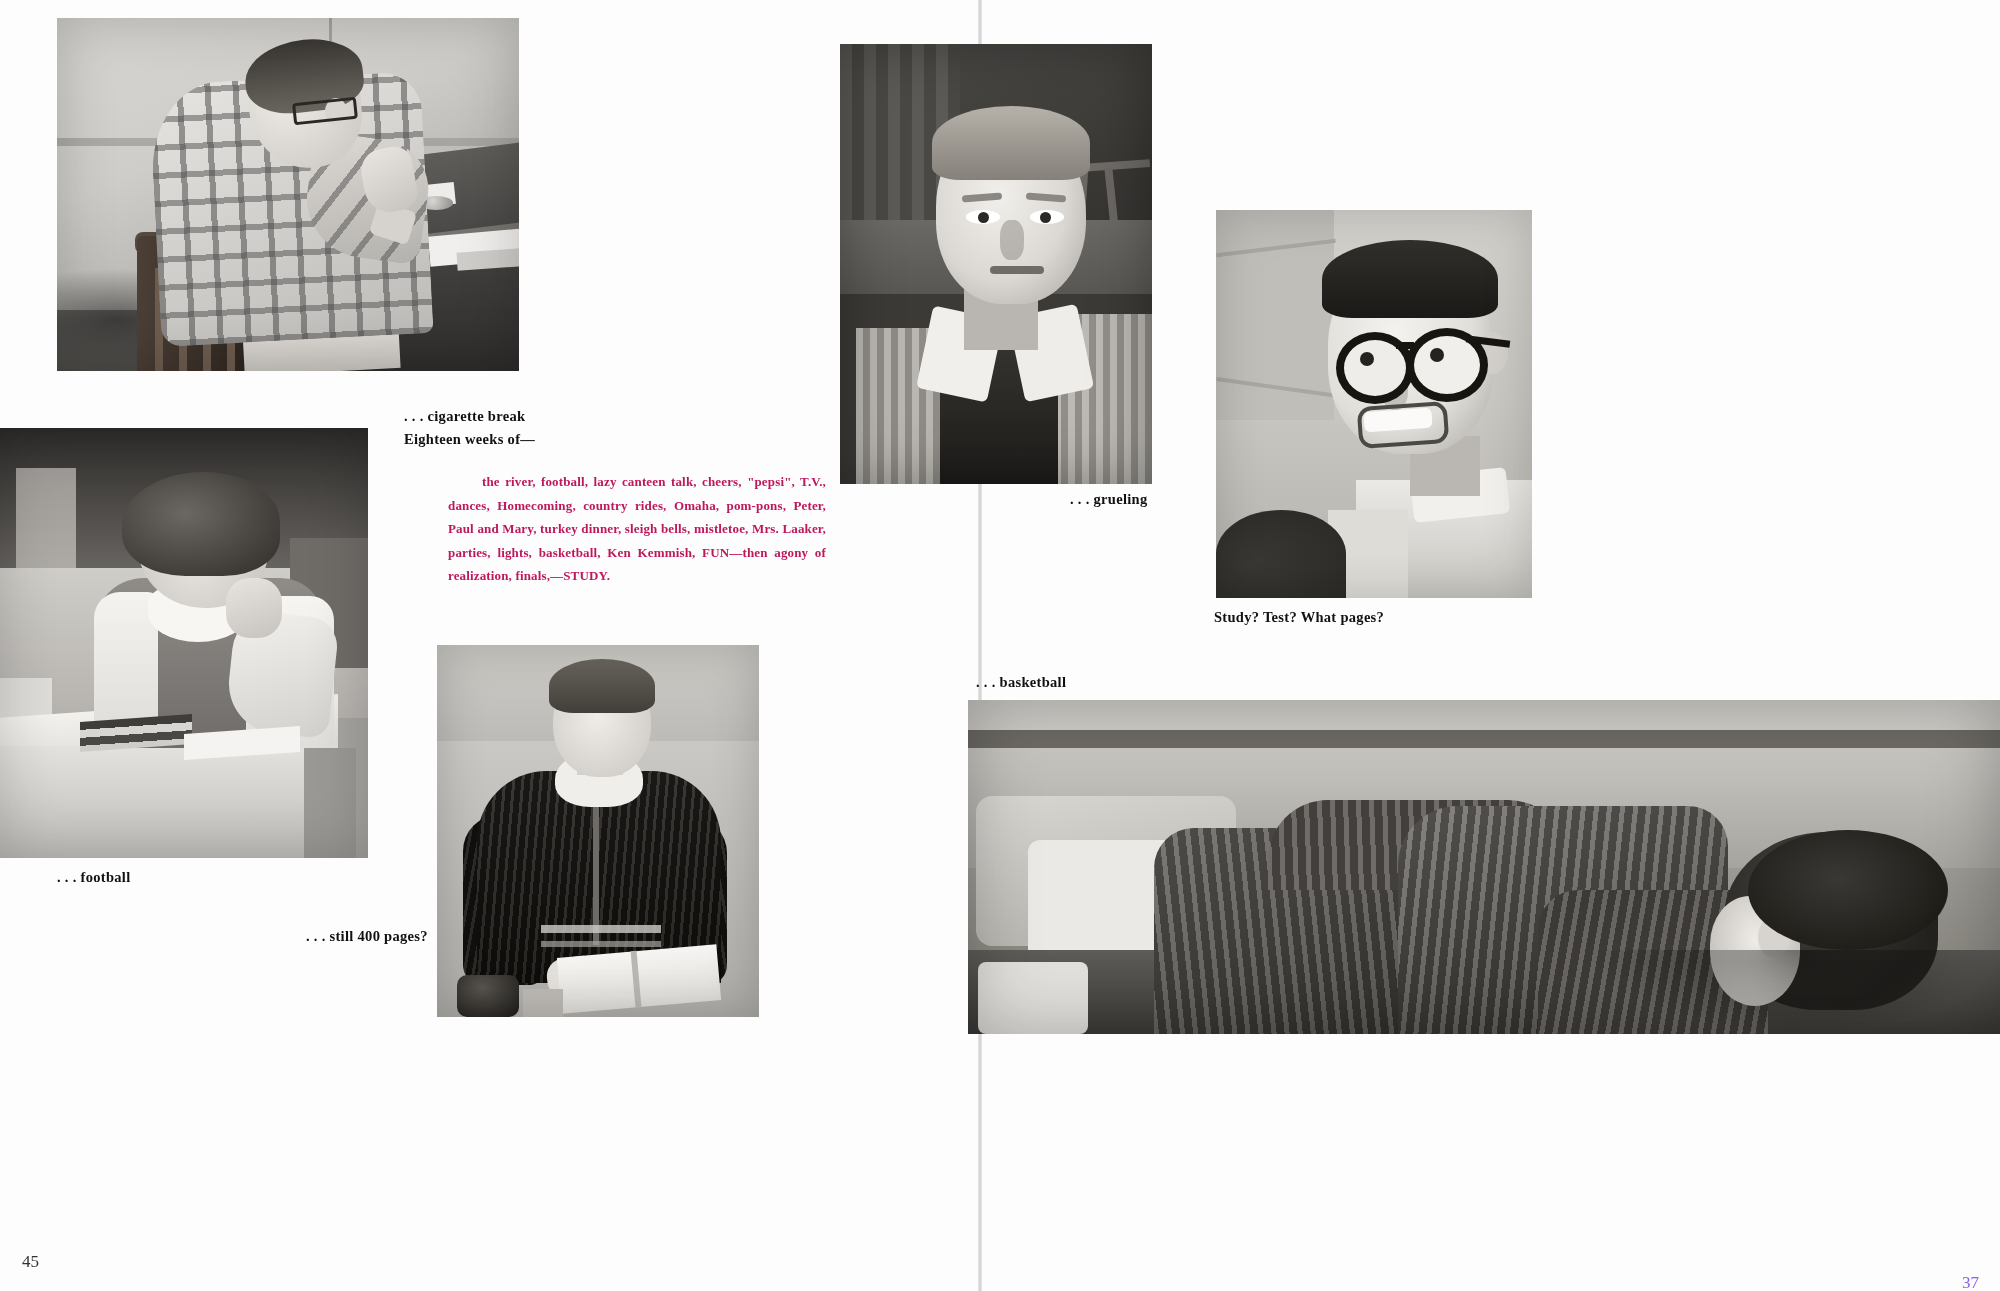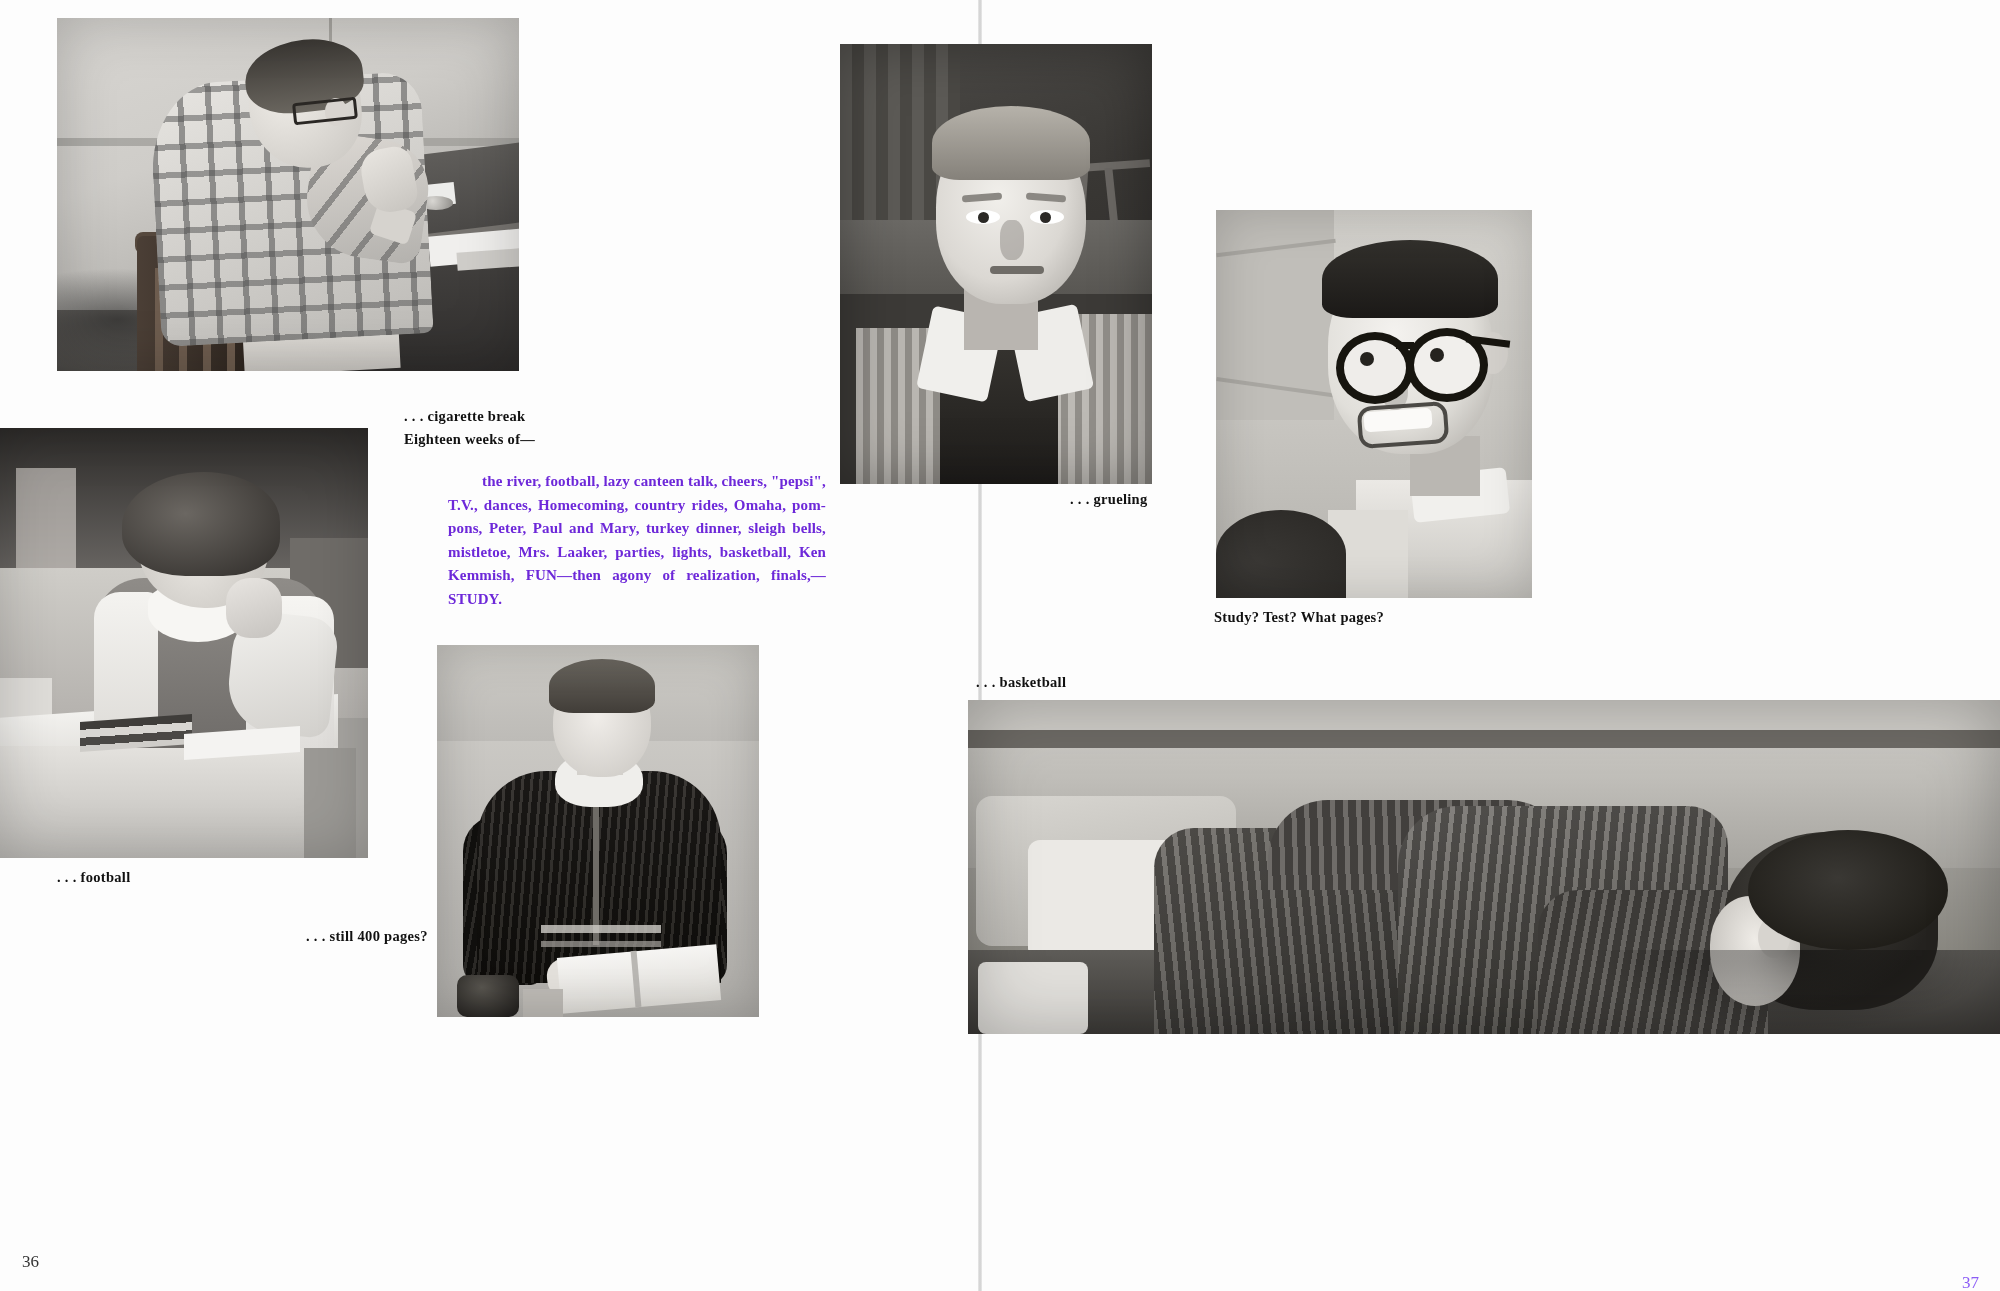--- a/index.html
+++ b/index.html
@@ -53,23 +53,23 @@
     font-size: 14.5px;
     letter-spacing: 0.3px;
     color: #111;
   }
 
   .body-copy {
     position: absolute;
     width: 378px;
     font-family: "Liberation Serif", serif;
     font-weight: bold;
-    font-size: 15px;
+    font-size: 13px;
     line-height: 23.6px;
-    color: #6d28d9;
+    color: #be185d;
     text-align: justify;
     text-indent: 34px;
     letter-spacing: 0.15px;
   }
 
   .folio {
     position: absolute;
     font-family: "Liberation Serif", serif;
     font-size: 17px;
     color: #333;
@@ -463,16 +463,16 @@
     <div class="coat2"></div>
     <div class="arm6"></div>
     <div class="head6"></div>
     <div class="face6"></div>
     <div class="ear6"></div>
     <div class="hair6"></div>
     <div class="shadow6"></div>
     <div class="vign"></div>
   </div>
 
-  <div class="folio" style="left:22px; top:1252px;">36</div>
+  <div class="folio" style="left:22px; top:1252px;">45</div>
   <div class="folio right" style="left:1962px; top:1252px;">37</div>
 
 </div>
 
 </body></html>

